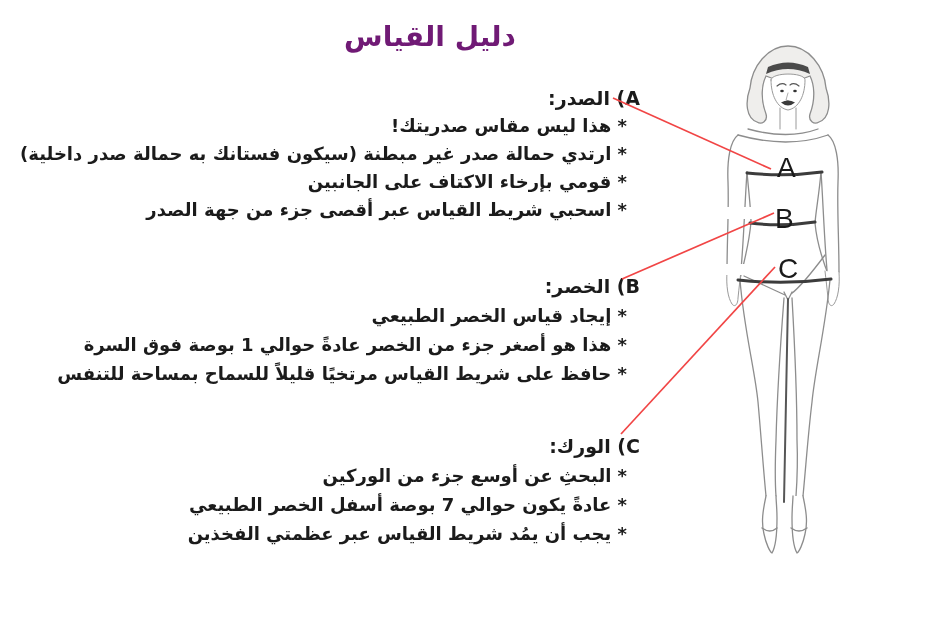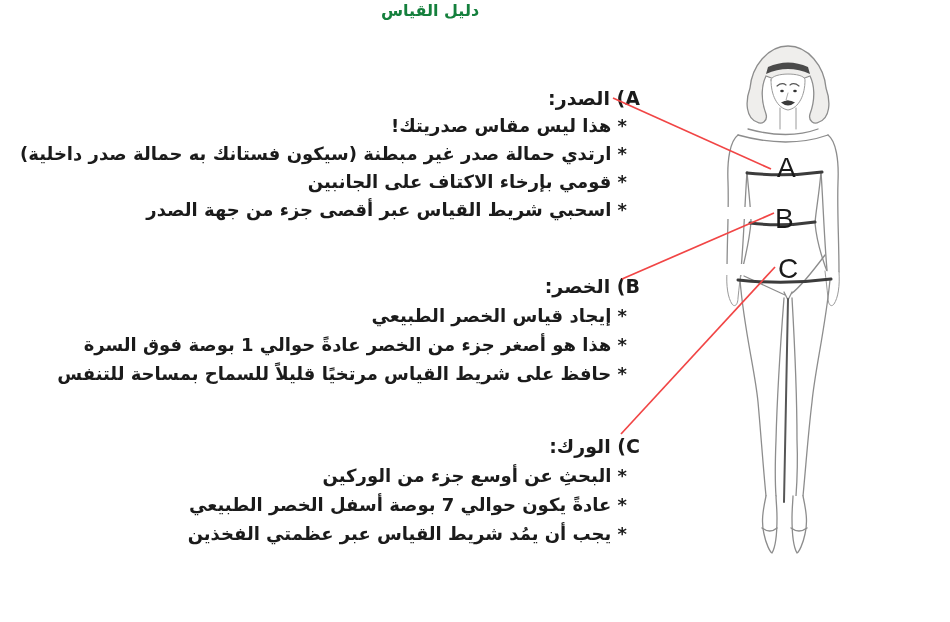--- a/index.html
+++ b/index.html
@@ -1,19 +1,19 @@
 <!DOCTYPE html>
 <html lang="ar"><head>
 <meta charset="utf-8">
 <style>
   html,body{margin:0;padding:0;background:#ffffff;}
   .canvas{position:relative;width:950px;height:622px;background:#fff;overflow:hidden;
           font-family:"DejaVu Sans",sans-serif;}
-  .title{position:absolute;top:1px;left:300px;width:260px;text-align:center;
-         font-size:16px;font-weight:bold;color:#15803d;}
+  .title{position:absolute;top:20px;left:300px;width:260px;text-align:center;
+         font-size:28px;font-weight:bold;color:#701a75;}
   .section{position:absolute;right:310px;width:700px;direction:rtl;text-align:right;
            color:#1b1b1b;font-weight:bold;}
   .section .heading{font-size:19px;white-space:nowrap;}
   .section .bullet{font-size:18px;white-space:nowrap;padding-right:13px;}
   .sec-a{top:84px;}  .sec-a div{line-height:28px;height:28px;}
   .sec-b{top:272px;} .sec-b div{line-height:29px;height:29px;}
   .sec-c{top:432px;} .sec-c div{line-height:29px;height:29px;}
   .figure-svg{position:absolute;left:700px;top:40px;}
   .overlay-svg{position:absolute;left:0;top:0;pointer-events:none;}
 </style>

